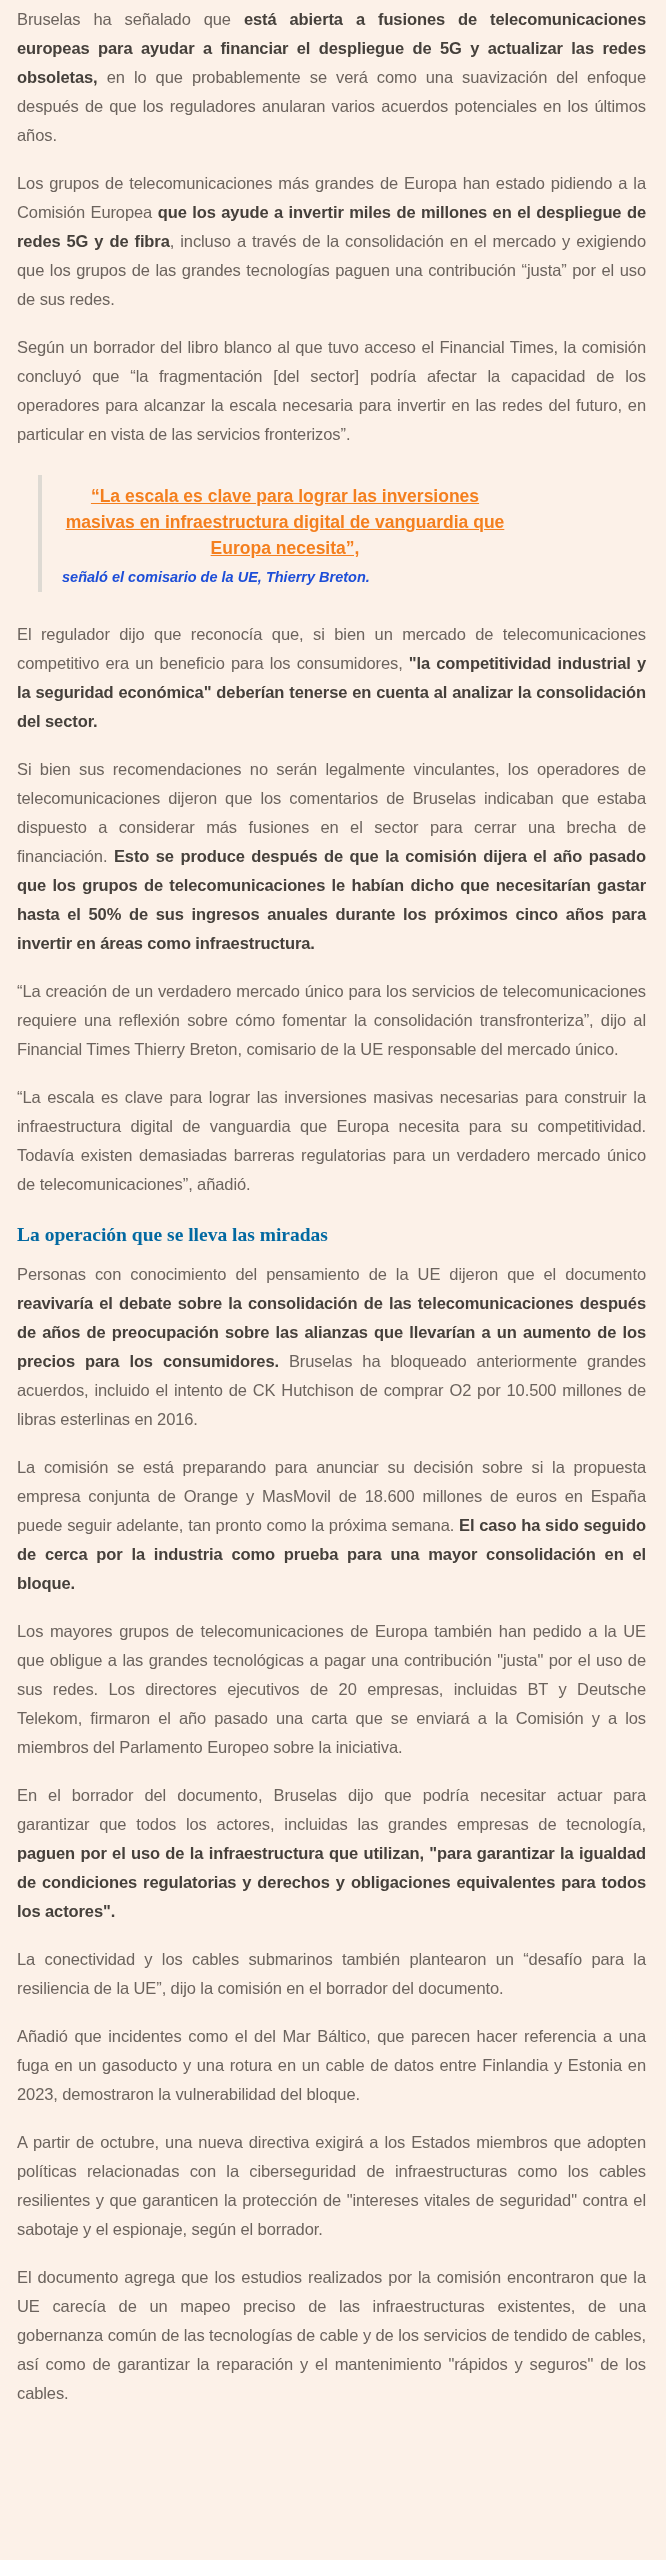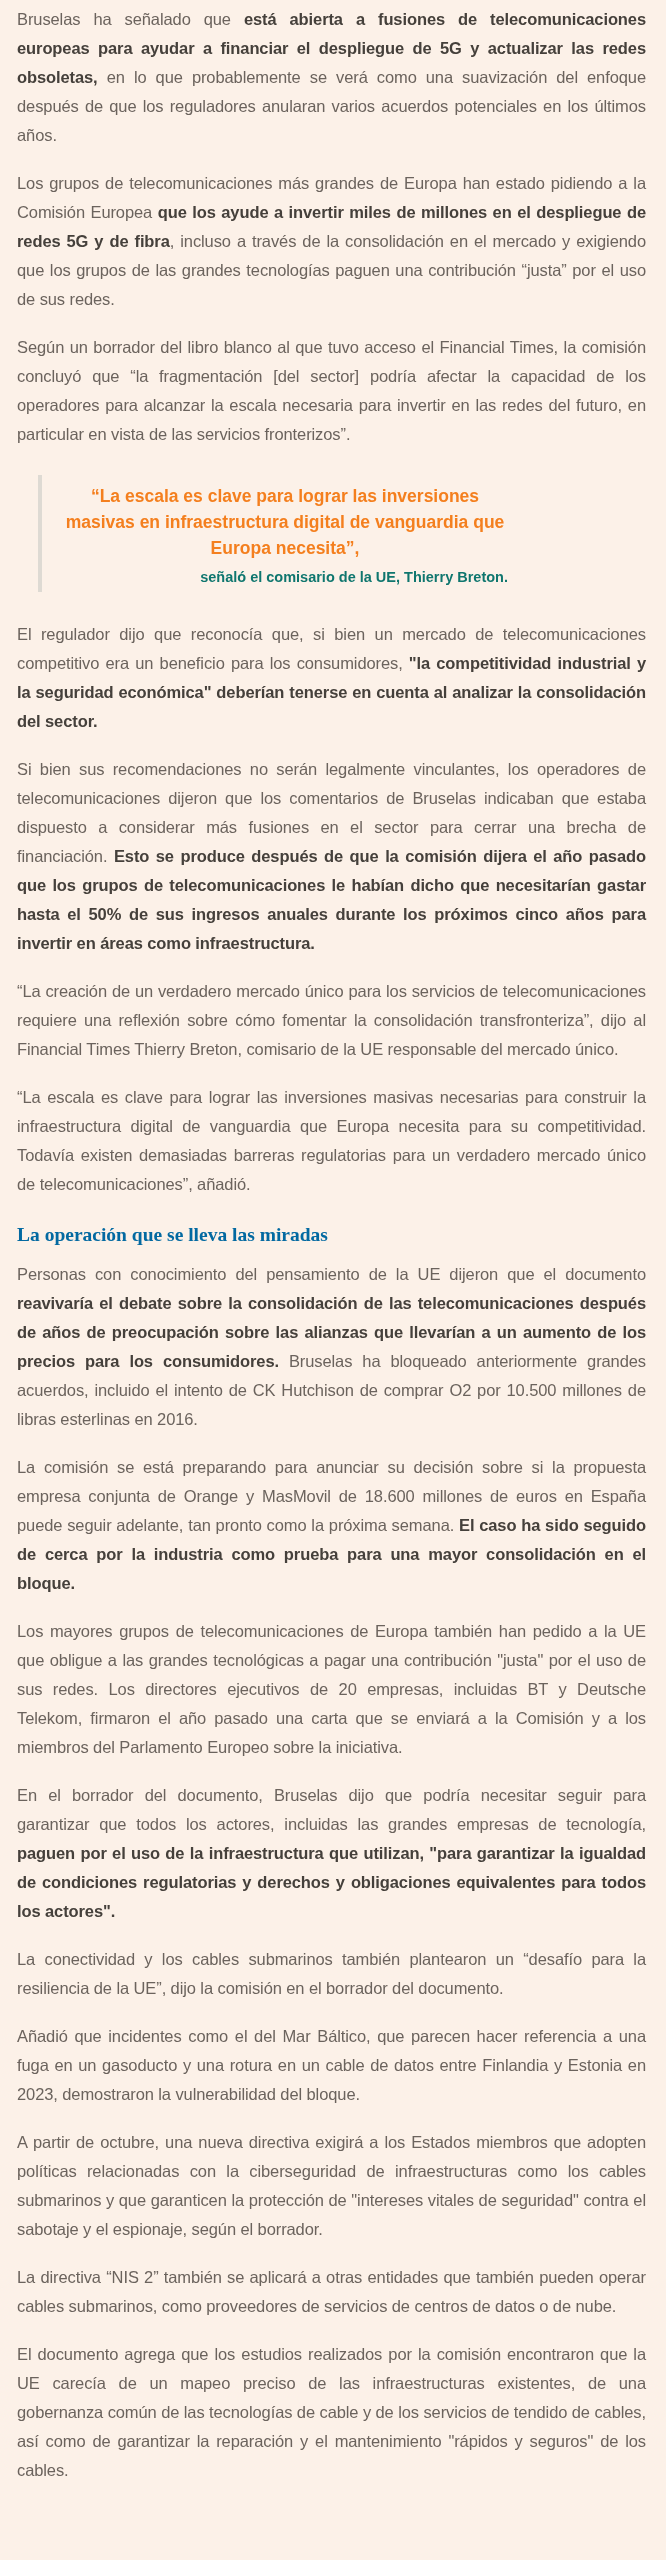--- a/index.html
+++ b/index.html
@@ -42,28 +42,30 @@
     border-left: 4px solid #dedad3;
     padding: 8px 18px 4px 20px;
   }
   .quote-text {
     margin: 0 0 5px 0;
     text-align: center;
     font-size: 17.5px;
     line-height: 26px;
     font-weight: 700;
     color: #f47f1e;
+    text-decoration: underline;
   }
   .quote-attribution {
     margin: 0;
-    text-align: right;
+    text-align: left;
     font-size: 14.5px;
     line-height: 22px;
     font-weight: 700;
-    color: #0f766e;
+    color: #1d4ed8;
+    font-style: italic;
   }
 </style>
 </head>
 <body>
 
 <article>
     <p class="para"><span>Bruselas ha señalado que </span><strong>está abierta a fusiones de telecomunicaciones europeas para ayudar a financiar el despliegue de 5G y actualizar las redes obsoletas,</strong><span> en lo que probablemente se verá como una suavización del enfoque después de que los reguladores anularan varios acuerdos potenciales en los últimos años.</span></p>
     <p class="para"><span>Los grupos de telecomunicaciones más grandes de Europa han estado pidiendo a la Comisión Europea </span><strong>que los ayude a invertir miles de millones en el despliegue de redes 5G y de fibra</strong><span>, incluso a través de la consolidación en el mercado y exigiendo que los grupos de las grandes tecnologías paguen una contribución “justa” por el uso de sus redes.</span></p>
     <p class="para"><span>Según un borrador del libro blanco al que tuvo acceso el Financial Times, la comisión concluyó que “la fragmentación [del sector] podría afectar la capacidad de los operadores para alcanzar la escala necesaria para invertir en las redes del futuro, en particular en vista de las servicios fronterizos”.</span></p>
     <blockquote class="pull-quote">
@@ -71,19 +73,18 @@
       <p class="quote-attribution">señaló el comisario de la UE, Thierry Breton.</p>
     </blockquote>
     <p class="para"><span>El regulador dijo que reconocía que, si bien un mercado de telecomunicaciones competitivo era un beneficio para los consumidores, </span><strong>"la competitividad industrial y la seguridad económica" deberían tenerse en cuenta al analizar la consolidación del sector.</strong></p>
     <p class="para"><span>Si bien sus recomendaciones no serán legalmente vinculantes, los operadores de telecomunicaciones dijeron que los comentarios de Bruselas indicaban que estaba dispuesto a considerar más fusiones en el sector para cerrar una brecha de financiación. </span><strong>Esto se produce después de que la comisión dijera el año pasado que los grupos de telecomunicaciones le habían dicho que necesitarían gastar hasta el 50% de sus ingresos anuales durante los próximos cinco años para invertir en áreas como infraestructura.</strong></p>
     <p class="para"><span>“La creación de un verdadero mercado único para los servicios de telecomunicaciones requiere una reflexión sobre cómo fomentar la consolidación transfronteriza”, dijo al Financial Times Thierry Breton, comisario de la UE responsable del mercado único.</span></p>
     <p class="para"><span>“La escala es clave para lograr las inversiones masivas necesarias para construir la infraestructura digital de vanguardia que Europa necesita para su competitividad. Todavía existen demasiadas barreras regulatorias para un verdadero mercado único de telecomunicaciones”, añadió.</span></p>
     <h2 class="section-heading">La operación que se lleva las miradas</h2>
     <p class="para"><span>Personas con conocimiento del pensamiento de la UE dijeron que el documento </span><strong>reavivaría el debate sobre la consolidación de las telecomunicaciones después de años de preocupación sobre las alianzas que llevarían a un aumento de los precios para los consumidores.</strong><span> Bruselas ha bloqueado anteriormente grandes acuerdos, incluido el intento de CK Hutchison de comprar O2 por 10.500 millones de libras esterlinas en 2016.</span></p>
     <p class="para"><span>La comisión se está preparando para anunciar su decisión sobre si la propuesta empresa conjunta de Orange y MasMovil de 18.600 millones de euros en España puede seguir adelante, tan pronto como la próxima semana. </span><strong>El caso ha sido seguido de cerca por la industria como prueba para una mayor consolidación en el bloque.</strong></p>
     <p class="para"><span>Los mayores grupos de telecomunicaciones de Europa también han pedido a la UE que obligue a las grandes tecnológicas a pagar una contribución "justa" por el uso de sus redes. Los directores ejecutivos de 20 empresas, incluidas BT y Deutsche Telekom, firmaron el año pasado una carta que se enviará a la Comisión y a los miembros del Parlamento Europeo sobre la iniciativa.</span></p>
-    <p class="para"><span>En el borrador del documento, Bruselas dijo que podría necesitar seguir para garantizar que todos los actores, incluidas las grandes empresas de tecnología, </span><strong>paguen por el uso de la infraestructura que utilizan, "para garantizar la igualdad de condiciones regulatorias y derechos y obligaciones equivalentes para todos los actores".</strong></p>
+    <p class="para"><span>En el borrador del documento, Bruselas dijo que podría necesitar actuar para garantizar que todos los actores, incluidas las grandes empresas de tecnología, </span><strong>paguen por el uso de la infraestructura que utilizan, "para garantizar la igualdad de condiciones regulatorias y derechos y obligaciones equivalentes para todos los actores".</strong></p>
     <p class="para"><span>La conectividad y los cables submarinos también plantearon un “desafío para la resiliencia de la UE”, dijo la comisión en el borrador del documento.</span></p>
     <p class="para"><span>Añadió que incidentes como el del Mar Báltico, que parecen hacer referencia a una fuga en un gasoducto y una rotura en un cable de datos entre Finlandia y Estonia en 2023, demostraron la vulnerabilidad del bloque.</span></p>
-    <p class="para"><span>A partir de octubre, una nueva directiva exigirá a los Estados miembros que adopten políticas relacionadas con la ciberseguridad de infraestructuras como los cables submarinos y que garanticen la protección de "intereses vitales de seguridad" contra el sabotaje y el espionaje, según el borrador.</span></p>
-    <p class="para"><span>La directiva “NIS 2” también se aplicará a otras entidades que también pueden operar cables submarinos, como proveedores de servicios de centros de datos o de nube.</span></p>
+    <p class="para"><span>A partir de octubre, una nueva directiva exigirá a los Estados miembros que adopten políticas relacionadas con la ciberseguridad de infraestructuras como los cables resilientes y que garanticen la protección de "intereses vitales de seguridad" contra el sabotaje y el espionaje, según el borrador.</span></p>
     <p class="para"><span>El documento agrega que los estudios realizados por la comisión encontraron que la UE carecía de un mapeo preciso de las infraestructuras existentes, de una gobernanza común de las tecnologías de cable y de los servicios de tendido de cables, así como de garantizar la reparación y el mantenimiento "rápidos y seguros" de los cables.</span></p>
   </article>
 
 </body></html>

